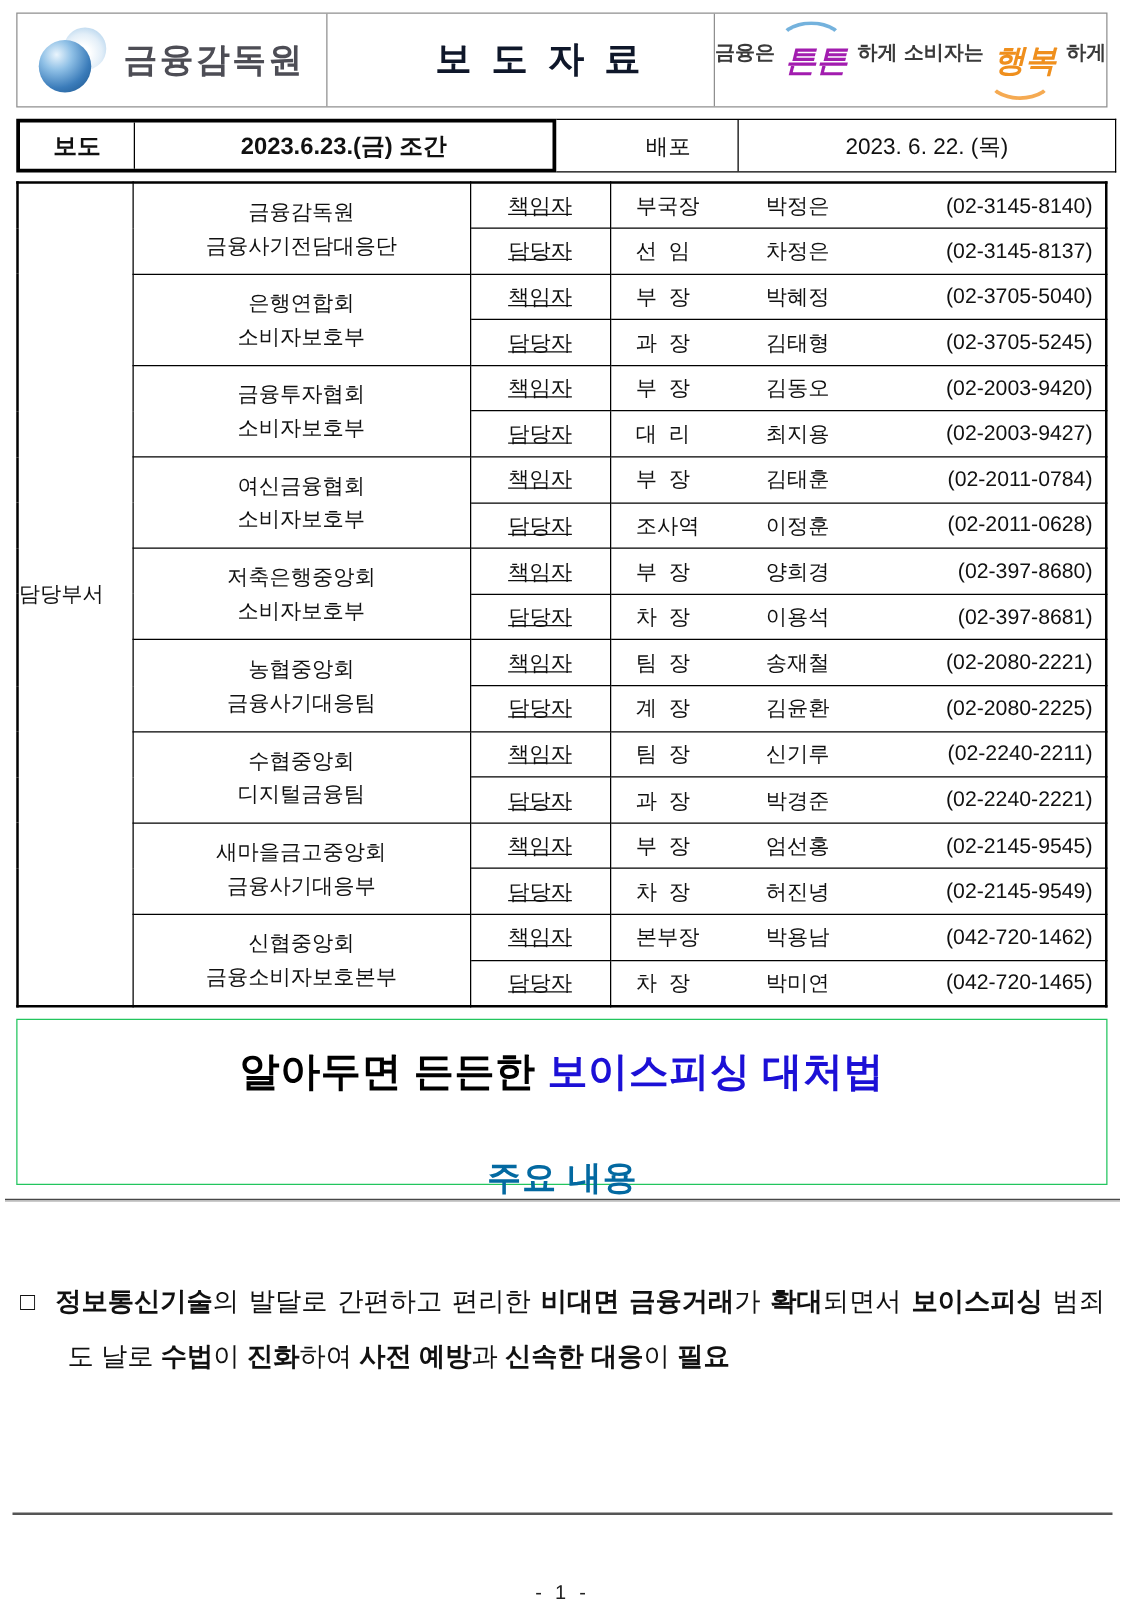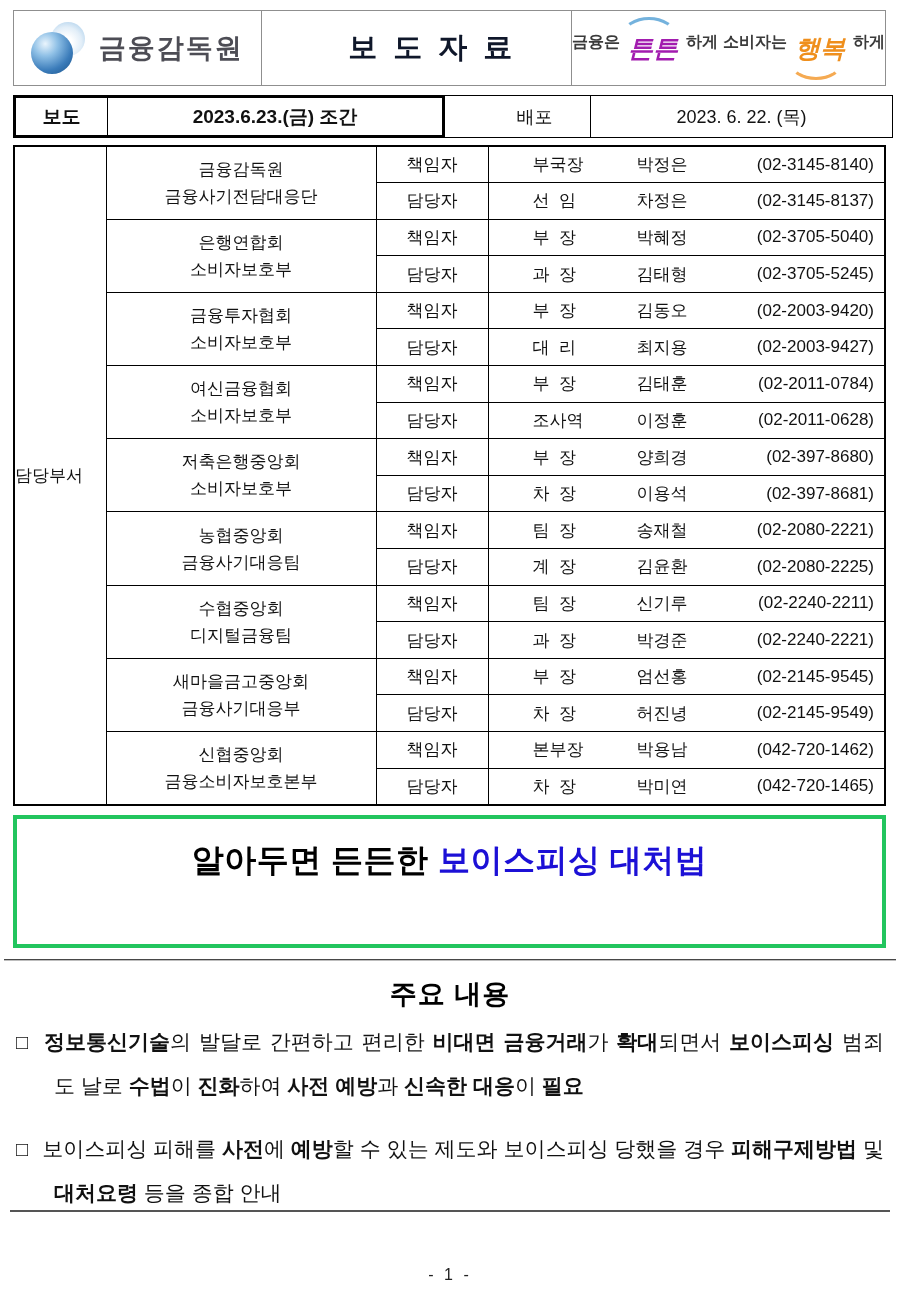--- a/index.html
+++ b/index.html
@@ -62,42 +62,42 @@
 
   
   .contacts-table {
     position: absolute; left: 13px; top: 145px; width: 873px;
     border-collapse: collapse; table-layout: fixed;
     border: 2px solid #000;
   }
   .contacts-table td { border: 1px solid #000; height: 36.6px; padding: 0; font-size: 17px; }
   .dept-cell { text-align: left; font-size: 18px; }
   .org-cell { text-align: center; line-height: 27px; }
-  .role-cell { text-align: center; }
-  .detail-inner { display: flex; align-items: center; padding: 0 10px 0 44px; }
+  .role-cell { text-align: center; text-decoration: underline; }
+  .detail-inner { display: flex; align-items: center; padding: 0 10px 0 20px; }
   .pos { width: 104px; white-space: pre; }
   .nm { width: 118px; }
   .ph { flex: 1; text-align: right; }
 
   
   .title-box {
     position: absolute; left: 13px; top: 815px; width: 873px; height: 133px;
-    border: 4px solid #22c55e; text-align: center;
+    border: 1px solid #22c55e; text-align: center;
   }
   .main-title { margin-top: 20px; font-size: 32px; font-weight: 800; letter-spacing: 0.5px; color: #000; }
   .sub-title  { margin-top: 16px; font-size: 22px; font-weight: 700; word-spacing: 7px; color: #111; }
 
   
   .rule-top {
     position: absolute; left: 4px; top: 959px; width: 892px; height: 2px;
     background: #474747; border-bottom: 1px solid #bdbdbd;
   }
   .summary-heading {
-    position: absolute; top: 976px; left: 0; width: 100%;
-    text-align: center; font-size: 27px; font-weight: 800; letter-spacing: 1px; color: #000000;
+    position: absolute; top: 924px; left: 0; width: 100%;
+    text-align: center; font-size: 27px; font-weight: 800; letter-spacing: 1px; color: #0369a1;
   }
   .bullets { position: absolute; left: 16px; top: 1020px; width: 868px; }
   .bullet {
     margin: 0; font-size: 21px; line-height: 43px; color: #111;
     text-align: justify; padding-left: 38px; text-indent: -38px;
   }
   .bullet + .bullet { margin-top: 20px; }
   .bullet .marker { margin-right: 14px; font-size: 20px; }
   .bullet .b { font-weight: 700; }
 
@@ -379,20 +379,19 @@
       <span>알아두면 든든한 </span><span id="title-blue" style="color: rgb(28, 16, 214);">보이스피싱 대처법</span>
     </div>
   </div>
 
   <div class="rule-top"></div>
 
   <div class="summary-heading">주요 내용</div>
 
   <div class="bullets" id="bullets">
       <p class="bullet"><span class="marker">□</span><span class="b">정보통신기술</span><span>의 발달로 간편하고 편리한 </span><span class="b">비대면 금융거래</span><span>가 </span><span class="b">확대</span><span>되면서 </span><span class="b">보이스피싱</span><span> 범죄도 날로 </span><span class="b">수법</span><span>이 </span><span class="b">진화</span><span>하여 </span><span class="b">사전 예방</span><span>과 </span><span class="b">신속한 대응</span><span>이 </span><span class="b">필요</span></p>
-      <p class="bullet"><span class="marker">□</span><span>보이스피싱 피해를 </span><span class="b">사전</span><span>에 </span><span class="b">예방</span><span>할 수 있는 제도와 보이스피싱 당했을 경우 </span><span class="b">피해구제방법</span><span> 및 </span><span class="b">대처요령</span><span> 등을 종합 안내</span></p>
     </div>
 
   <div class="rule-bottom"></div>
 
   <div class="page-num">- 1 -</div>
 
 </div>
 
 </body></html>

